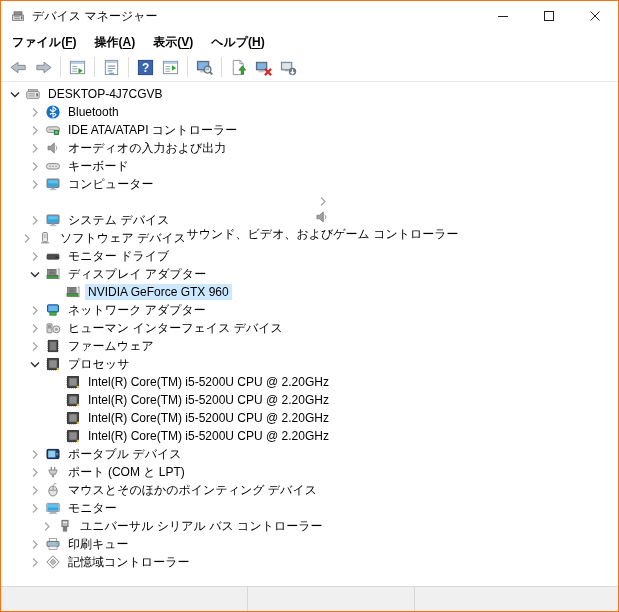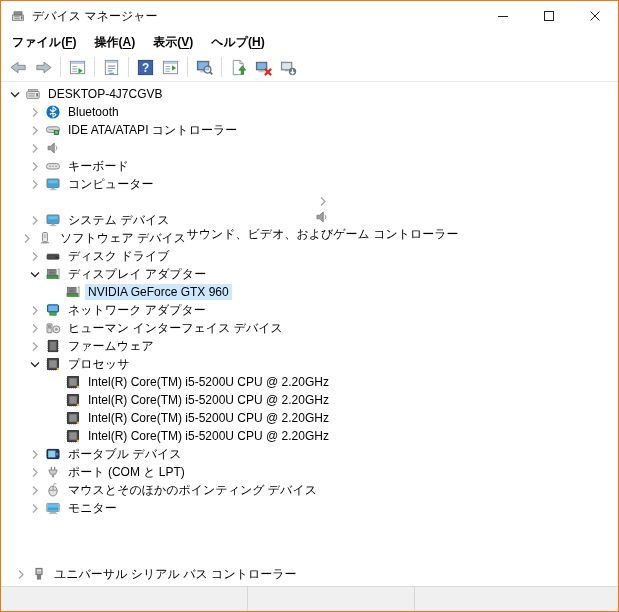--- a/index.html
+++ b/index.html
@@ -241,20 +241,21 @@
           <svg viewBox="0 0 16 16">
             <path d="M6 4.5l4 4-4 4" fill="none" stroke="#a6a6a6" stroke-width="1.3"></path>
           </svg>
         </span>
         <span class="ticon">
           <svg viewBox="0 0 16 16">
             <path d="M3 6.2h2.6L9.3 3v10L5.6 9.8H3z" fill="#a0a0a0" stroke="#6f6f6f" stroke-width="0.7"></path>
             <path d="M10.8 5.6c1.3 1.4 1.3 3.4 0 4.8" fill="none" stroke="#9b9b9b" stroke-width="1"></path>
           </svg>
         </span>
+        <span class="tlabel">オーディオの入力および出力</span>
       </div>
       <div class="row" style="padding-left: 26px;">
         <span class="chev">
           <svg viewBox="0 0 16 16">
             <path d="M6 4.5l4 4-4 4" fill="none" stroke="#a6a6a6" stroke-width="1.3"></path>
           </svg>
         </span>
         <span class="ticon">
           <svg viewBox="0 0 16 16">
             <rect x="1.5" y="5.6" width="13" height="5.4" rx="2.7" fill="#e4e4e4" stroke="#8a8a8a"></rect>
@@ -334,21 +335,21 @@
             <path d="M6 4.5l4 4-4 4" fill="none" stroke="#a6a6a6" stroke-width="1.3"></path>
           </svg>
         </span>
         <span class="ticon">
           <svg viewBox="0 0 16 16">
             <rect x="2" y="5.6" width="12" height="2" fill="#8a8a8a"></rect>
             <rect x="2" y="6.8" width="12" height="4.4" rx="0.8" fill="#4f4f4f" stroke="#333" stroke-width="0.7"></rect>
             <rect x="10.4" y="8.8" width="2.4" height="1" fill="#222"></rect>
           </svg>
         </span>
-        <span class="tlabel">ディスク ドライブ</span>
+        <span class="tlabel">モニター ドライブ</span>
       </div>
       <div class="row" style="padding-left: 26px;">
         <span class="chev">
           <svg viewBox="0 0 16 16">
             <path d="M4 6.5l4 4 4-4" fill="none" stroke="#262626" stroke-width="1.3"></path>
           </svg>
         </span>
         <span class="ticon">
           <svg viewBox="0 0 16 16">
             <rect x="13" y="2.8" width="1.4" height="10.2" fill="#e2e2e2" stroke="#9a9a9a" stroke-width="0.5"></rect>
@@ -537,21 +538,21 @@
           <svg viewBox="0 0 16 16">
             <rect x="1.8" y="3.4" width="12.4" height="8.2" rx="0.6" fill="#cfd6da" stroke="#8a959c"></rect>
             <rect x="2.7" y="4.3" width="10.6" height="6.4" fill="#35a7e0"></rect>
             <rect x="3.1" y="4.7" width="9.8" height="2.8" fill="#62c2ee"></rect>
             <rect x="5" y="11.8" width="6" height="1" fill="#9aa4ab"></rect>
             <rect x="4" y="12.9" width="8" height="1.2" fill="#b9c1c7"></rect>
           </svg>
         </span>
         <span class="tlabel">モニター</span>
       </div>
-      <div class="row" style="padding-left: 12px; margin-top: 48px;">
+      <div class="row" style="padding-left: 38px;">
         <span class="chev">
           <svg viewBox="0 0 16 16">
             <path d="M6 4.5l4 4-4 4" fill="none" stroke="#a6a6a6" stroke-width="1.3"></path>
           </svg>
         </span>
         <span class="ticon">
           <svg viewBox="0 0 16 16">
             <rect x="5" y="2.4" width="6" height="6.2" fill="#b9b9b9" stroke="#6f6f6f"></rect>
             <rect x="6.3" y="3.8" width="1.4" height="1.4" fill="#fff"></rect>
             <rect x="8.5" y="3.8" width="1.4" height="1.4" fill="#fff"></rect>

